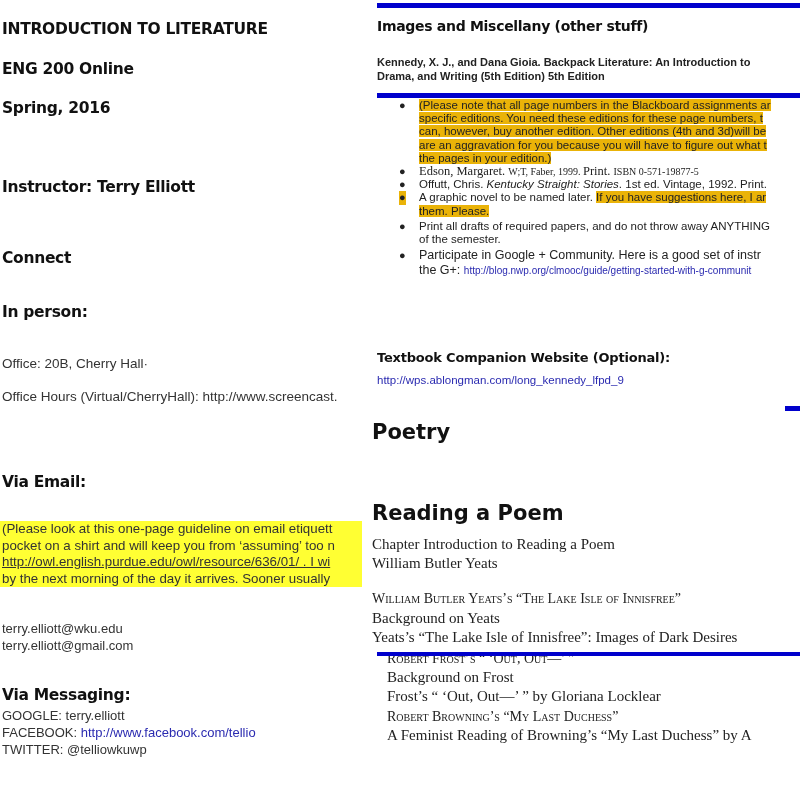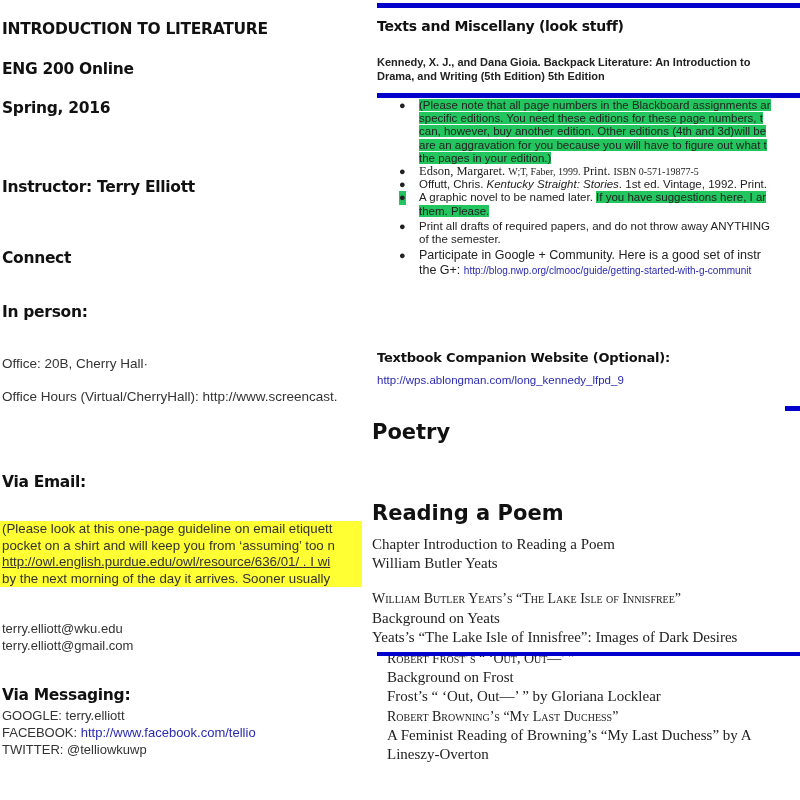--- a/index.html
+++ b/index.html
@@ -6,21 +6,21 @@
   html, body { width: 800px; height: 800px; background: #ffffff; overflow: hidden; }
   body { position: relative; font-family: "Liberation Sans", sans-serif; color: #222; }
 
   .panel { position: absolute; overflow: hidden; background: #fff; }
 
   
   #left { left: 0; top: 0; width: 377px; height: 800px; }
   .hd { position: absolute; left: 2px; font-family: "DejaVu Sans", sans-serif; font-weight: bold; color: #111; font-size: 15.5px; letter-spacing: -0.3px; white-space: nowrap; }
   .body-txt { position: absolute; left: 2px; font-family: "Liberation Sans", sans-serif; font-size: 13.5px; color: #333; white-space: nowrap; }
   .link { color: #2a2ab0; }
-  .hl { background: #22c55e; }
+  .hl { background: #eab308; }
   .email-block { position: absolute; left: 0; top: 521px; width: 377px; font-size: 13.3px; line-height: 16.5px; color: #333; border-radius: 11px; }
   .email-block div { white-space: nowrap; background: #ffff33; padding-left: 2px; }
   .email-block .u { text-decoration: underline; }
 
   
   #rtop { left: 377px; top: 0; width: 423px; height: 412px; }
   .blue-bar { position: absolute; left: 0; right: 0; height: 5px; background: #0000cc; }
   .rt-heading { position: absolute; left: 0; top: 18px; font-family: "DejaVu Sans", sans-serif; font-weight: bold; font-size: 14px; color: #111; white-space: nowrap; letter-spacing: -0.3px; }
   .cite { position: absolute; left: 0; top: 56px; font-family: "Liberation Sans", sans-serif; font-weight: bold; font-size: 11px; line-height: 13.5px; color: #222; white-space: nowrap; }
   ul.notes { position: absolute; left: 0; top: 99px; width: 800px; list-style: none; font-size: 11.5px; line-height: 13.2px; color: #222; }
@@ -73,21 +73,21 @@
   <div class="body-txt" style="top:725px; font-size:13px;">
     <span>FACEBOOK: </span><span class="link">http://www.facebook.com/tellio</span>
   </div>
   <div class="body-txt" style="top:742px; font-size:13px;">
     <span>TWITTER: </span><span>@telliowkuwp</span>
   </div>
 </div>
 
 <div class="panel" id="rtop">
   <div class="blue-bar" style="top:3px;"></div>
-  <div class="rt-heading">Texts and Miscellany (look stuff)</div>
+  <div class="rt-heading">Images and Miscellany (other stuff)</div>
   <div class="cite">
     <div>Kennedy, X. J., and Dana Gioia. Backpack Literature: An Introduction to</div>
     <div>Drama, and Writing (5th Edition) 5th Edition</div>
   </div>
   <div class="blue-bar" style="top:93px;"></div>
 
   <ul class="notes">
     <li>
       <span class="bullet">●</span>
       <span class="ln"><span class="hl">(Please note that all page numbers in the Blackboard assignments ar</span></span>
@@ -138,16 +138,15 @@
   </div>
 </div>
 
 <div class="panel" id="rbot">
   <div class="serif-list" style="top:-3px;">
     <div class="sc" style="font-size:14px;">Robert Frost’s “ ‘Out, Out—’ ”</div>
     <div>Background on Frost</div>
     <div>Frost’s “ ‘Out, Out—’ ” by Gloriana Locklear</div>
     <div class="sc" style="font-size:14px;">Robert Browning’s “My Last Duchess”</div>
     <div>A Feminist Reading of Browning’s “My Last Duchess” by A</div>
-    <div>Lineszy-Overton</div>
   </div>
   <div class="blue-bar" style="top:0; left:0; height:4px;"></div>
 </div>
 
 </body></html>

